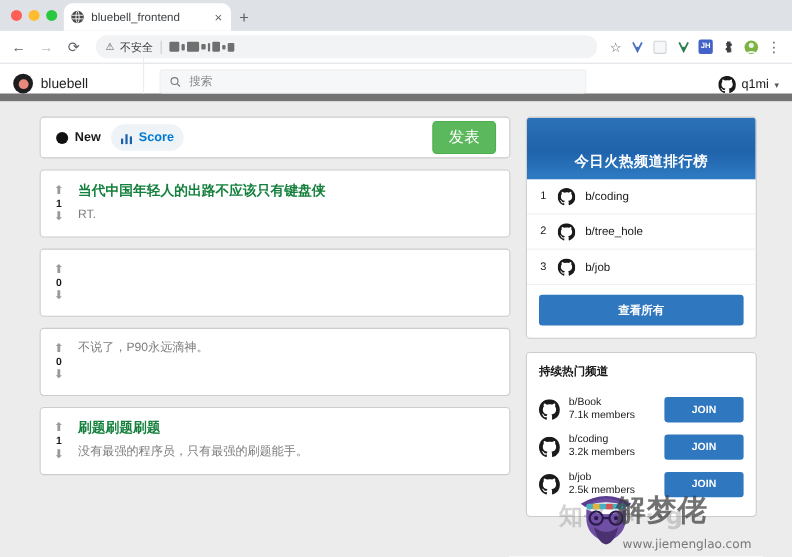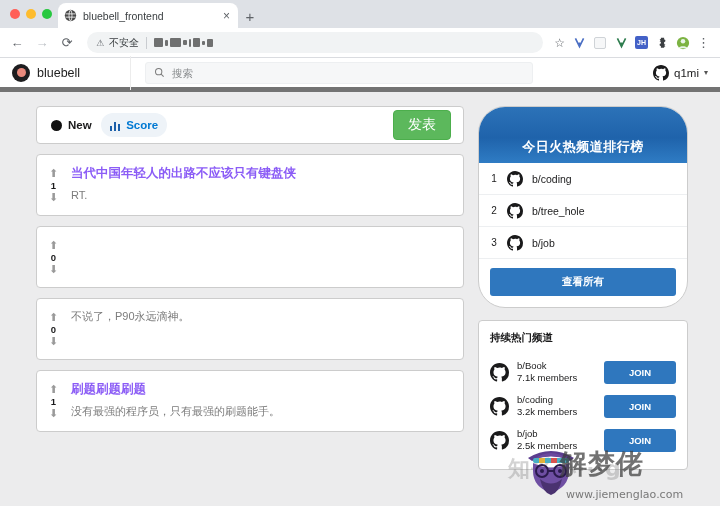--- a/index.html
+++ b/index.html
@@ -16,21 +16,21 @@
     height: 28px; background: #dee1e6; position: relative;
     display: flex; align-items: flex-end; padding-left: 8px;
   }
   .traffic { display: flex; align-items: center; gap: 6px; height: 28px; padding: 0 6px 0 2px; }
   .dot { width: 10px; height: 10px; border-radius: 50%; }
   .dot.red { background: #ff5f57; }
   .dot.yellow { background: #febc2e; }
   .dot.green { background: #28c840; }
 
   .tab {
-    width: 180px; height: 25px; background: #fff;
+    width: 152px; height: 25px; background: #fff;
     border-radius: 8px 8px 0 0; display: flex; align-items: center;
     padding: 0 6px; gap: 6px; position: relative;
   }
   .tab-favicon { width: 13px; height: 13px; flex: 0 0 13px; }
   .tab-title {
     font-size: 10.5px; color: #3c4043; white-space: nowrap;
     overflow: hidden; text-overflow: ellipsis; flex: 1;
   }
   .tab-close { font-size: 12px; color: #5f6368; line-height: 1; padding: 0 2px; }
   .newtab {
@@ -65,22 +65,22 @@
   .ext { width: 14px; height: 14px; display: flex; align-items: center; justify-content: center; }
   .ext-sq { width: 12px; height: 12px; border: 1px solid #cfd3d7; border-radius: 2px; background: #f6f7f8; }
   .ext-jh {
     width: 13px; height: 13px; background: #4361c7; color: #fff; font-size: 7px;
     font-weight: bold; border-radius: 2px; display: flex; align-items: center; justify-content: center;
   }
   .kebab { font-size: 13px; color: #5f6368; letter-spacing: 0; line-height: 1; }
 
   
   .app-header {
-    height: 34px; background: #fff; border-bottom: 5px solid #737373;
-    display: flex; align-items: center; padding: 0 12px;
+    height: 34px; background: #fff; border-bottom: 7px solid #737373;
+    display: flex; align-items: flex-end; padding: 0 12px;
   }
   .brand { display: flex; align-items: center; gap: 7px; width: 118px; }
   .brand-logo {
     width: 18px; height: 18px; border-radius: 50%; background: #1d1d1f;
     display: flex; align-items: center; justify-content: center;
   }
   .brand-logo i { width: 9px; height: 9px; border-radius: 50%; background: #e8897c; display:block; }
   .brand-name { font-size: 12.5px; color: #222; }
   .hdr-divider { width: 1px; height: 34px; background: #ececec; margin-right: 14px; }
   .searchbox {
@@ -128,26 +128,26 @@
   
   .post { display: flex; margin-bottom: 10px; min-height: 62px; }
   .vote {
     width: 30px; flex: 0 0 30px; display: flex; flex-direction: column;
     align-items: center; justify-content: center; padding: 9px 0 9px 3px; gap: 2px;
   }
   .arrow { font-size: 11px; color: #9a9a9a; line-height: 9px; cursor: pointer; }
   .vote-count { font-size: 9.5px; color: #1a1a1b; font-weight: bold; line-height: 11px; }
   .post-body { flex: 1; padding: 10px 12px 10px 4px; }
   .post-title {
-    font-size: 12.5px; font-weight: bold; color: #8b5cf6; line-height: 17px; margin-bottom: 6px;
+    font-size: 12.5px; font-weight: bold; color: #15803d; line-height: 17px; margin-bottom: 6px;
   }
   .post-text { font-size: 11px; color: #7c7c7c; line-height: 15px; }
 
   
-  .rank-card { margin-bottom: 12px; overflow: hidden; border-radius: 27px; }
+  .rank-card { margin-bottom: 12px; overflow: hidden; }
   .rank-head {
     height: 56px; background: linear-gradient(180deg, #2c72b8 0%, #1f63ab 55%, #2f7cc4 100%);
     display: flex; align-items: flex-end; justify-content: center; padding-bottom: 7px;
   }
   .rank-head span { color: #fff; font-size: 13px; font-weight: bold; letter-spacing: .5px; }
   .rank-row {
     display: flex; align-items: center; gap: 9px; height: 32px;
     padding: 0 11px; border-bottom: 1px solid #edeff1; font-size: 10.5px; color: #1a1a1b;
   }
   .rank-num { width: 8px; text-align: center; color: #1a1a1b; font-size: 10px; }

